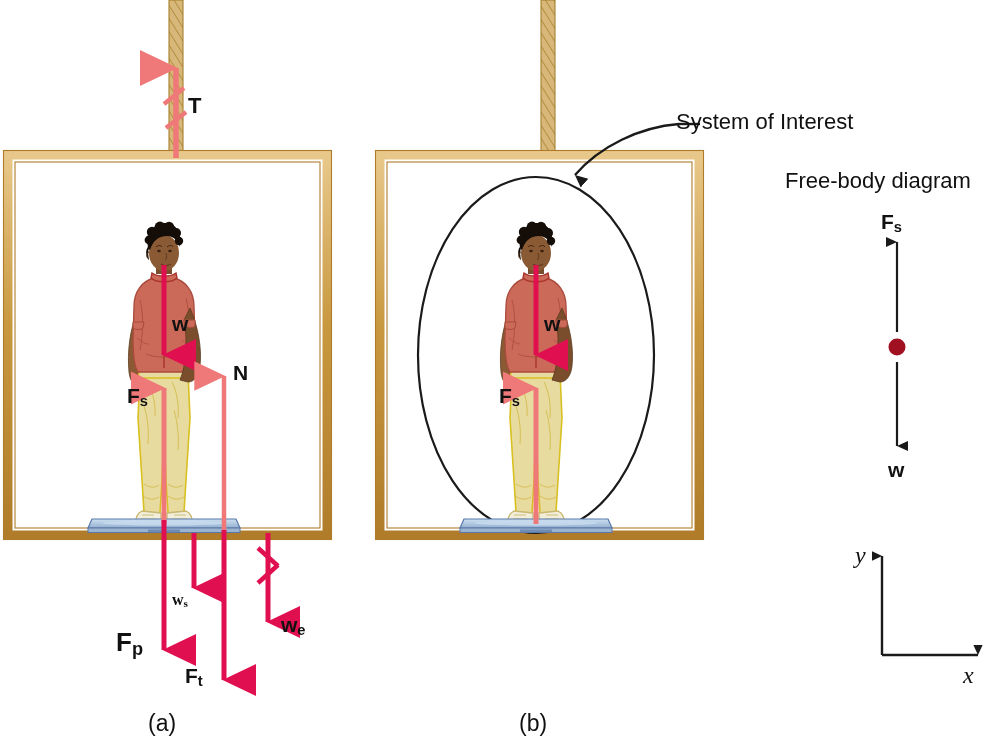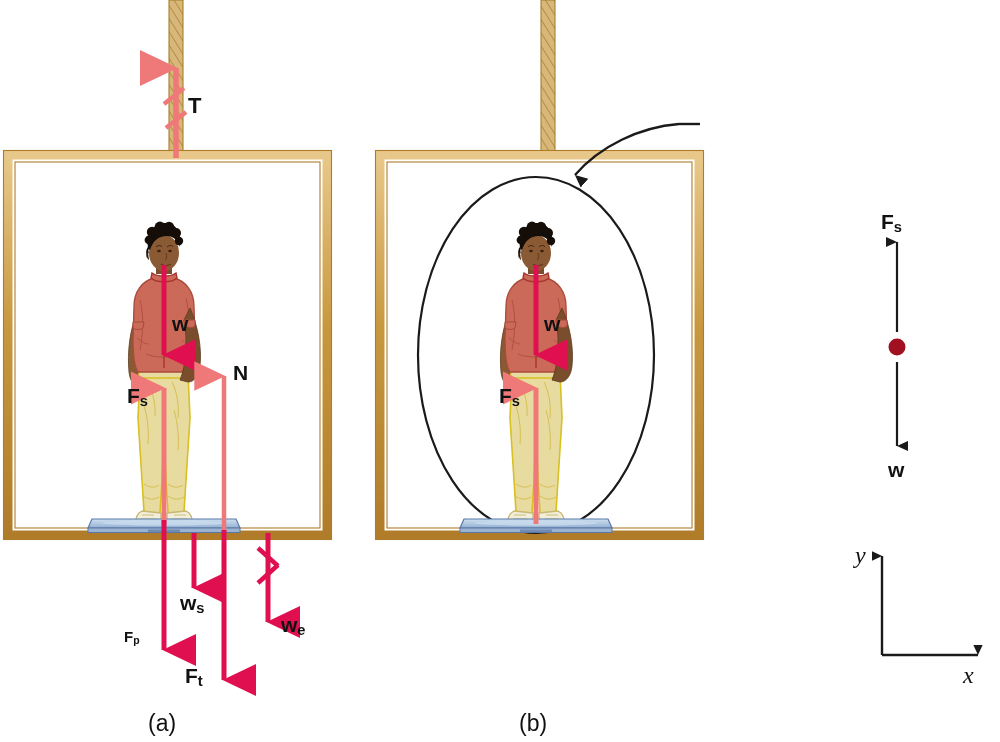--- a/index.html
+++ b/index.html
@@ -317,45 +317,47 @@
   </div>
 
   <div class="lbl lbl-bold" style="left:127px; top:385px; font-size:21px;">
     <span>F</span><sub>s</sub>
   </div>
 
   <div class="lbl lbl-bold" style="left:233px; top:362px; font-size:21px;">
     <span>N</span>
   </div>
 
-  <div class="lbl lbl-bold" style="left:124px; top:629px; font-size:15px;text-align:center;">
+  <div class="lbl lbl-bold" style="left:116px; top:629px; font-size:26px;text-align:center;">
     <span>F</span><sub>p</sub>
   </div>
 
-  <div class="lbl lbl-bold" style="left:180px; top:592px; font-size:21px;">
+  <div class="lbl lbl-bold" style="left:172px; top:592px; font-size:16px;font-family:Liberation Serif, serif;">
     <span>w</span><sub>s</sub>
   </div>
 
   <div class="lbl lbl-bold" style="left:185px; top:665px; font-size:21px;">
     <span>F</span><sub>t</sub>
   </div>
 
   <div class="lbl lbl-bold" style="left:281px; top:614px; font-size:21px;">
     <span>w</span><sub>e</sub>
   </div>
 
   <div class="lbl lbl-bold" style="left:544px; top:313px; font-size:21px;">
     <span>w</span>
   </div>
 
   <div class="lbl lbl-bold" style="left:499px; top:385px; font-size:21px;">
     <span>F</span><sub>s</sub>
   </div>
 
-
+  <div class="lbl lbl-plain" style="left:676px; top:111px; font-size:22px;">System of Interest</div>
+
+  <div class="lbl lbl-plain" style="left:785px; top:170px; font-size:22px;">Free-body diagram</div>
 
   <div class="lbl lbl-bold" style="left:881px; top:211px; font-size:21px;">
     <span>F</span><sub>s</sub>
   </div>
 
   <div class="lbl lbl-bold" style="left:888px; top:459px; font-size:21px;">
     <span>w</span>
   </div>
 
   <div class="lbl lbl-axis" style="left:855px; top:543px; font-size:24px;">y</div>

